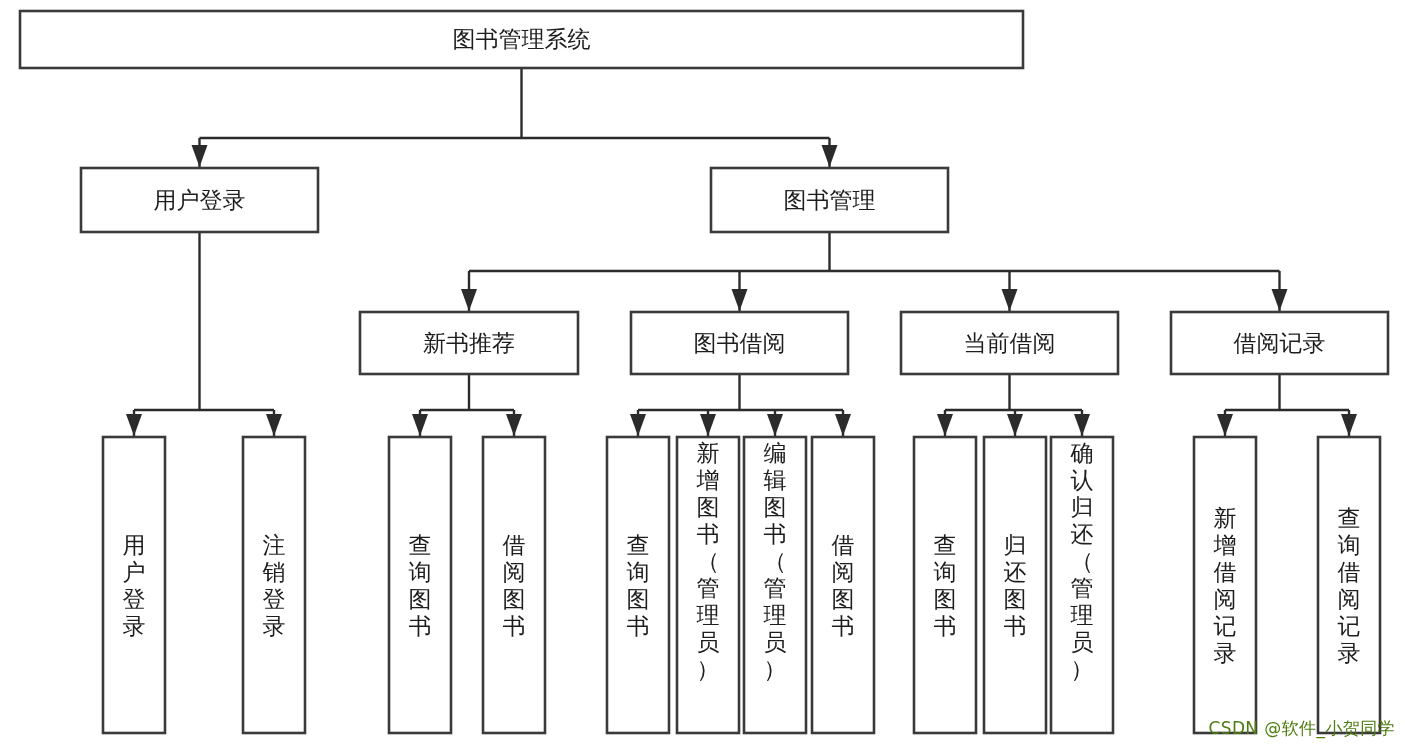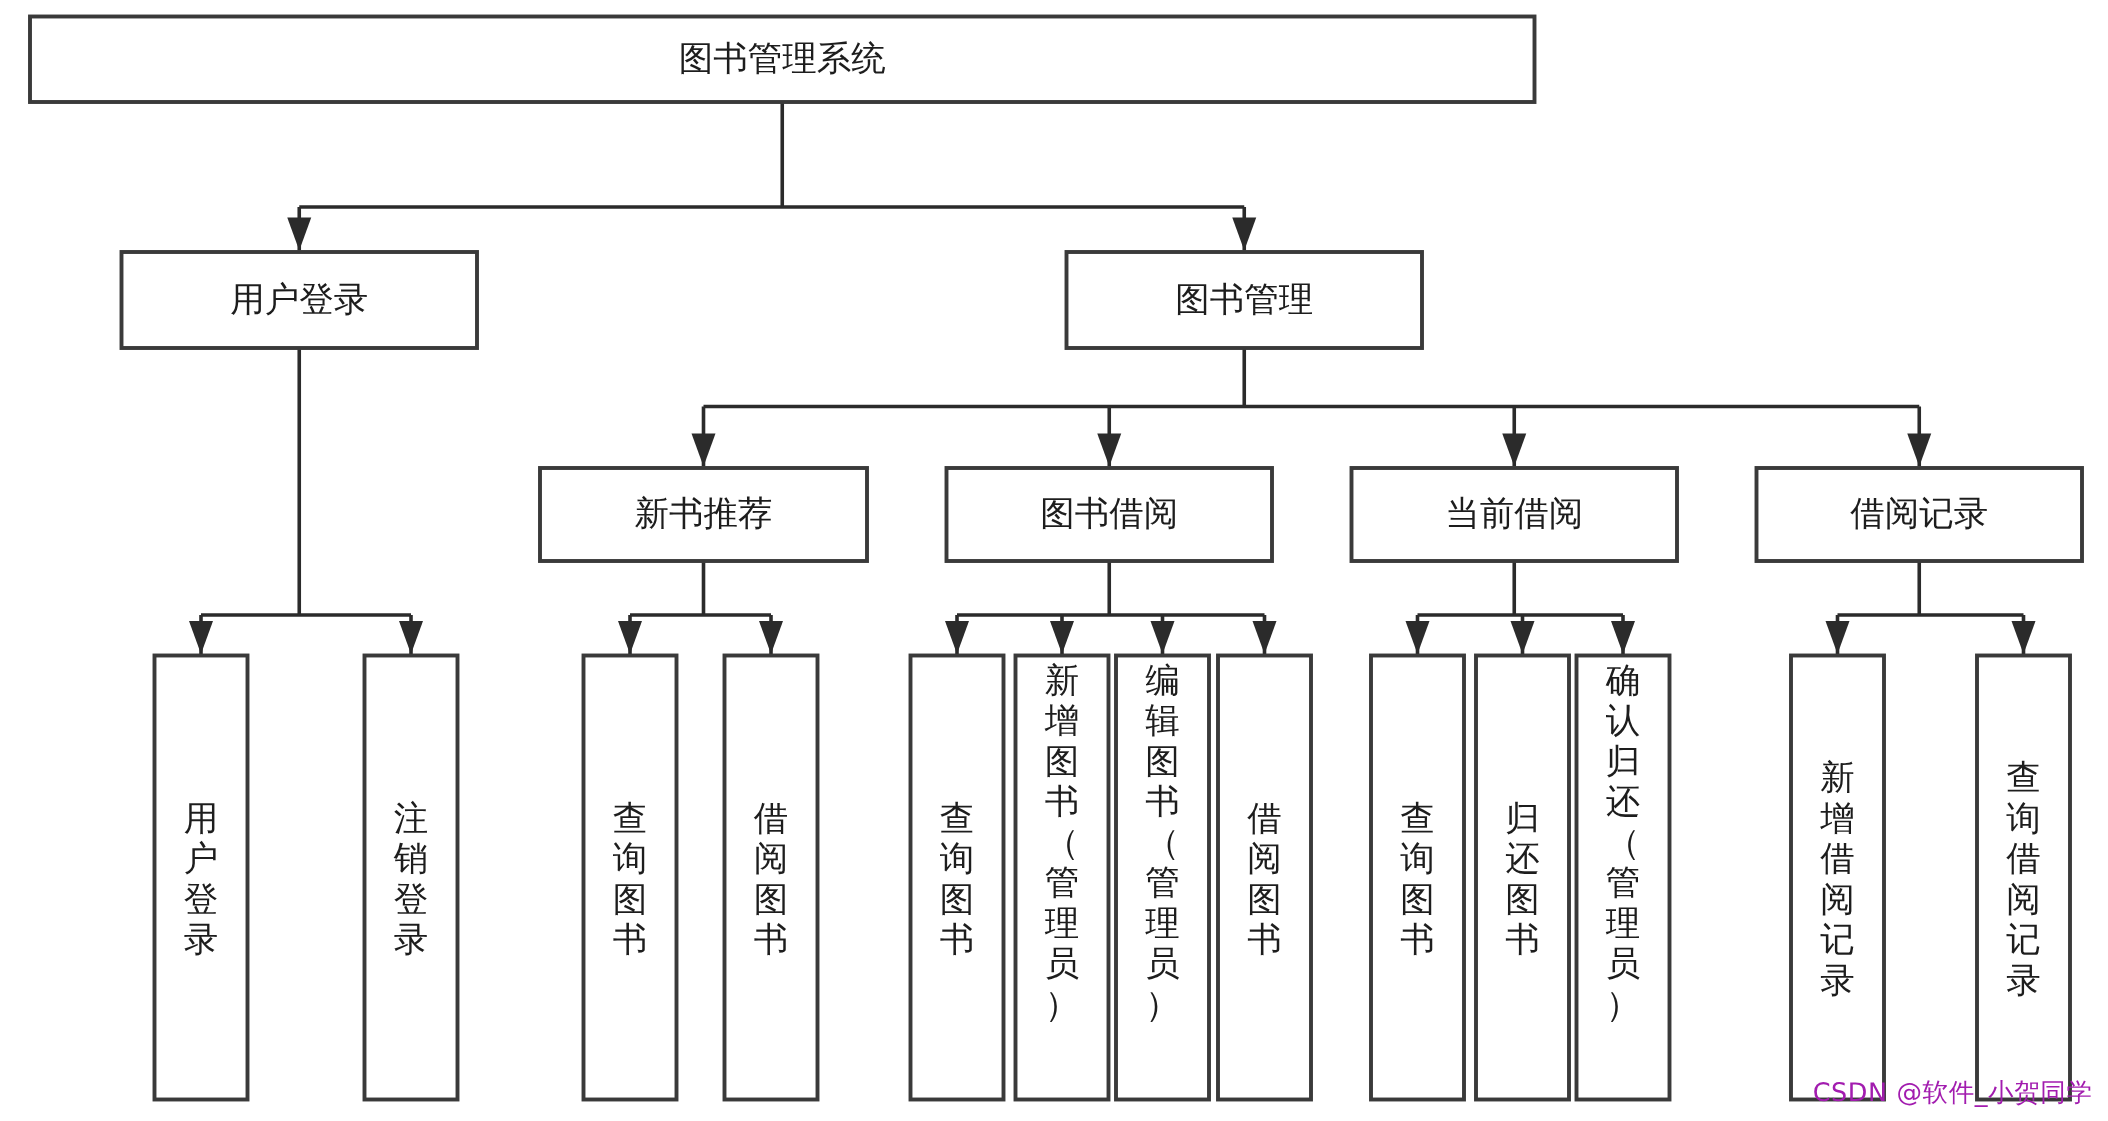--- a/index.html
+++ b/index.html
@@ -51,21 +51,21 @@
     fill: #1d1d1d;
     font-size: 23px;
     text-anchor: middle;
   }
   .watermark {
     position: absolute;
     right: 10px;
     bottom: 7px;
     font-family: "DejaVu Sans", "Liberation Sans", sans-serif;
     font-size: 17px;
-    color: #a21caf;
+    color: #4d7c0f;
     white-space: nowrap;
     letter-spacing: 0.4px;
   }
 </style>
 </head>
 <body>
 
 <div id="diagram-root">
   <svg class="diagram" viewBox="0 0 1405 747" xmlns="http://www.w3.org/2000/svg">
     <g id="connector-layer">

